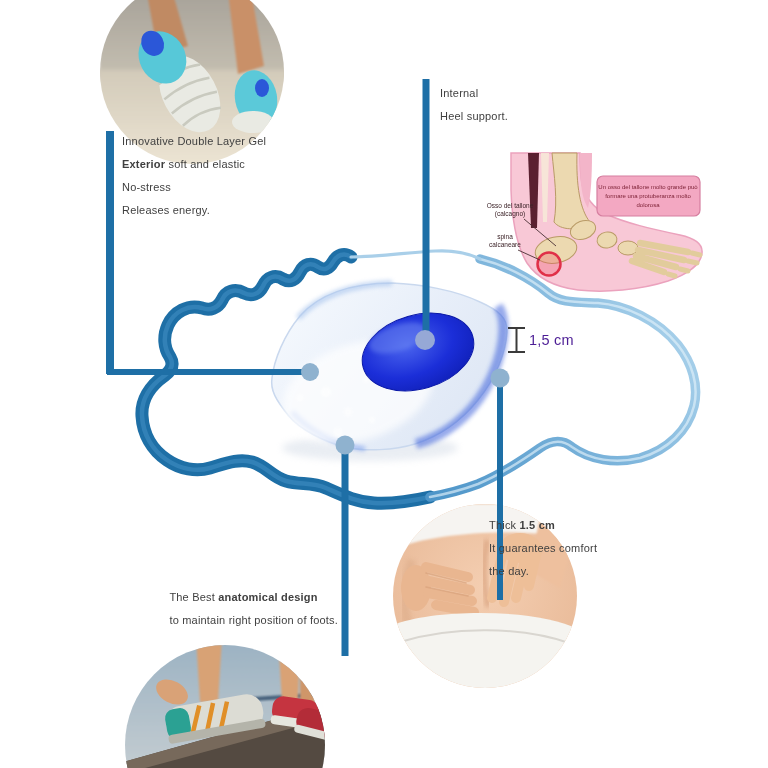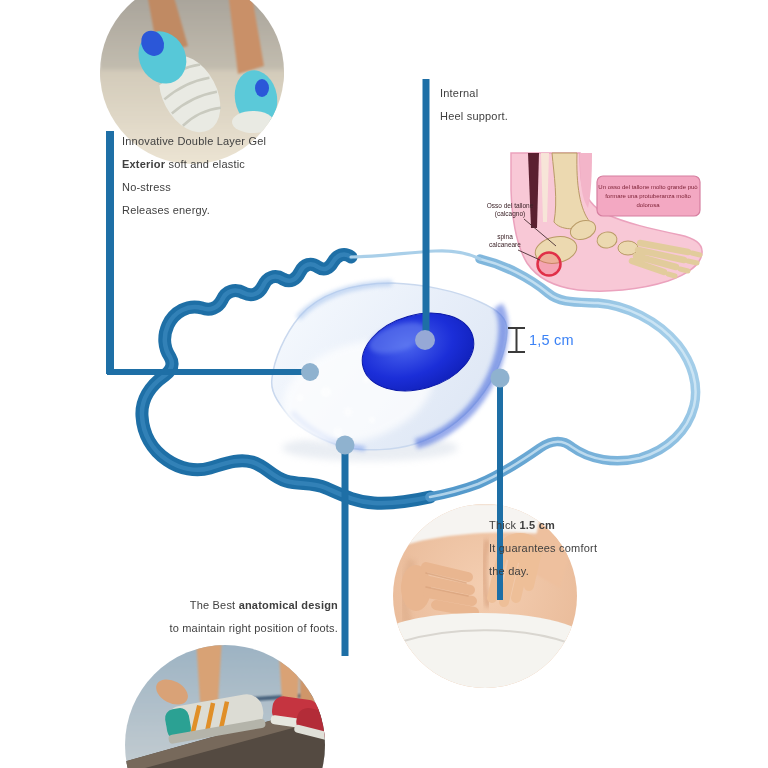--- a/index.html
+++ b/index.html
@@ -1,22 +1,22 @@
 <!DOCTYPE html>
 <html><head>
 <meta charset="utf-8">
 <style>
   html,body{margin:0;padding:0;background:#ffffff;}
   .stage{position:relative;width:768px;height:768px;background:#ffffff;overflow:hidden;
          font-family:"Liberation Sans", sans-serif;}
   .scene{position:absolute;left:0;top:0;}
   .callout{position:absolute;font-size:11px;line-height:23px;color:#3f3f3f;letter-spacing:.2px;white-space:nowrap;}
   .callout .b{font-weight:bold;}
-  .callout.right-align{text-align:right;margin-top:8px;}
-  .measure-label{position:absolute;left:529px;top:332px;font-size:14.5px;color:#3b82f6;letter-spacing:.2px;}
+  .callout.right-align{text-align:left;}
+  .measure-label{position:absolute;left:529px;top:332px;font-size:14.5px;color:#4c1d95;letter-spacing:.2px;}
 </style>
 </head>
 <body>
 
 <div class="stage">
 
 <svg class="scene" width="768" height="768" viewBox="0 0 768 768">
   <defs>
     <linearGradient id="shellGrad" x1="300" y1="300" x2="480" y2="440" gradientUnits="userSpaceOnUse">
       <stop offset="0" stop-color="#f4f8fd"></stop>

